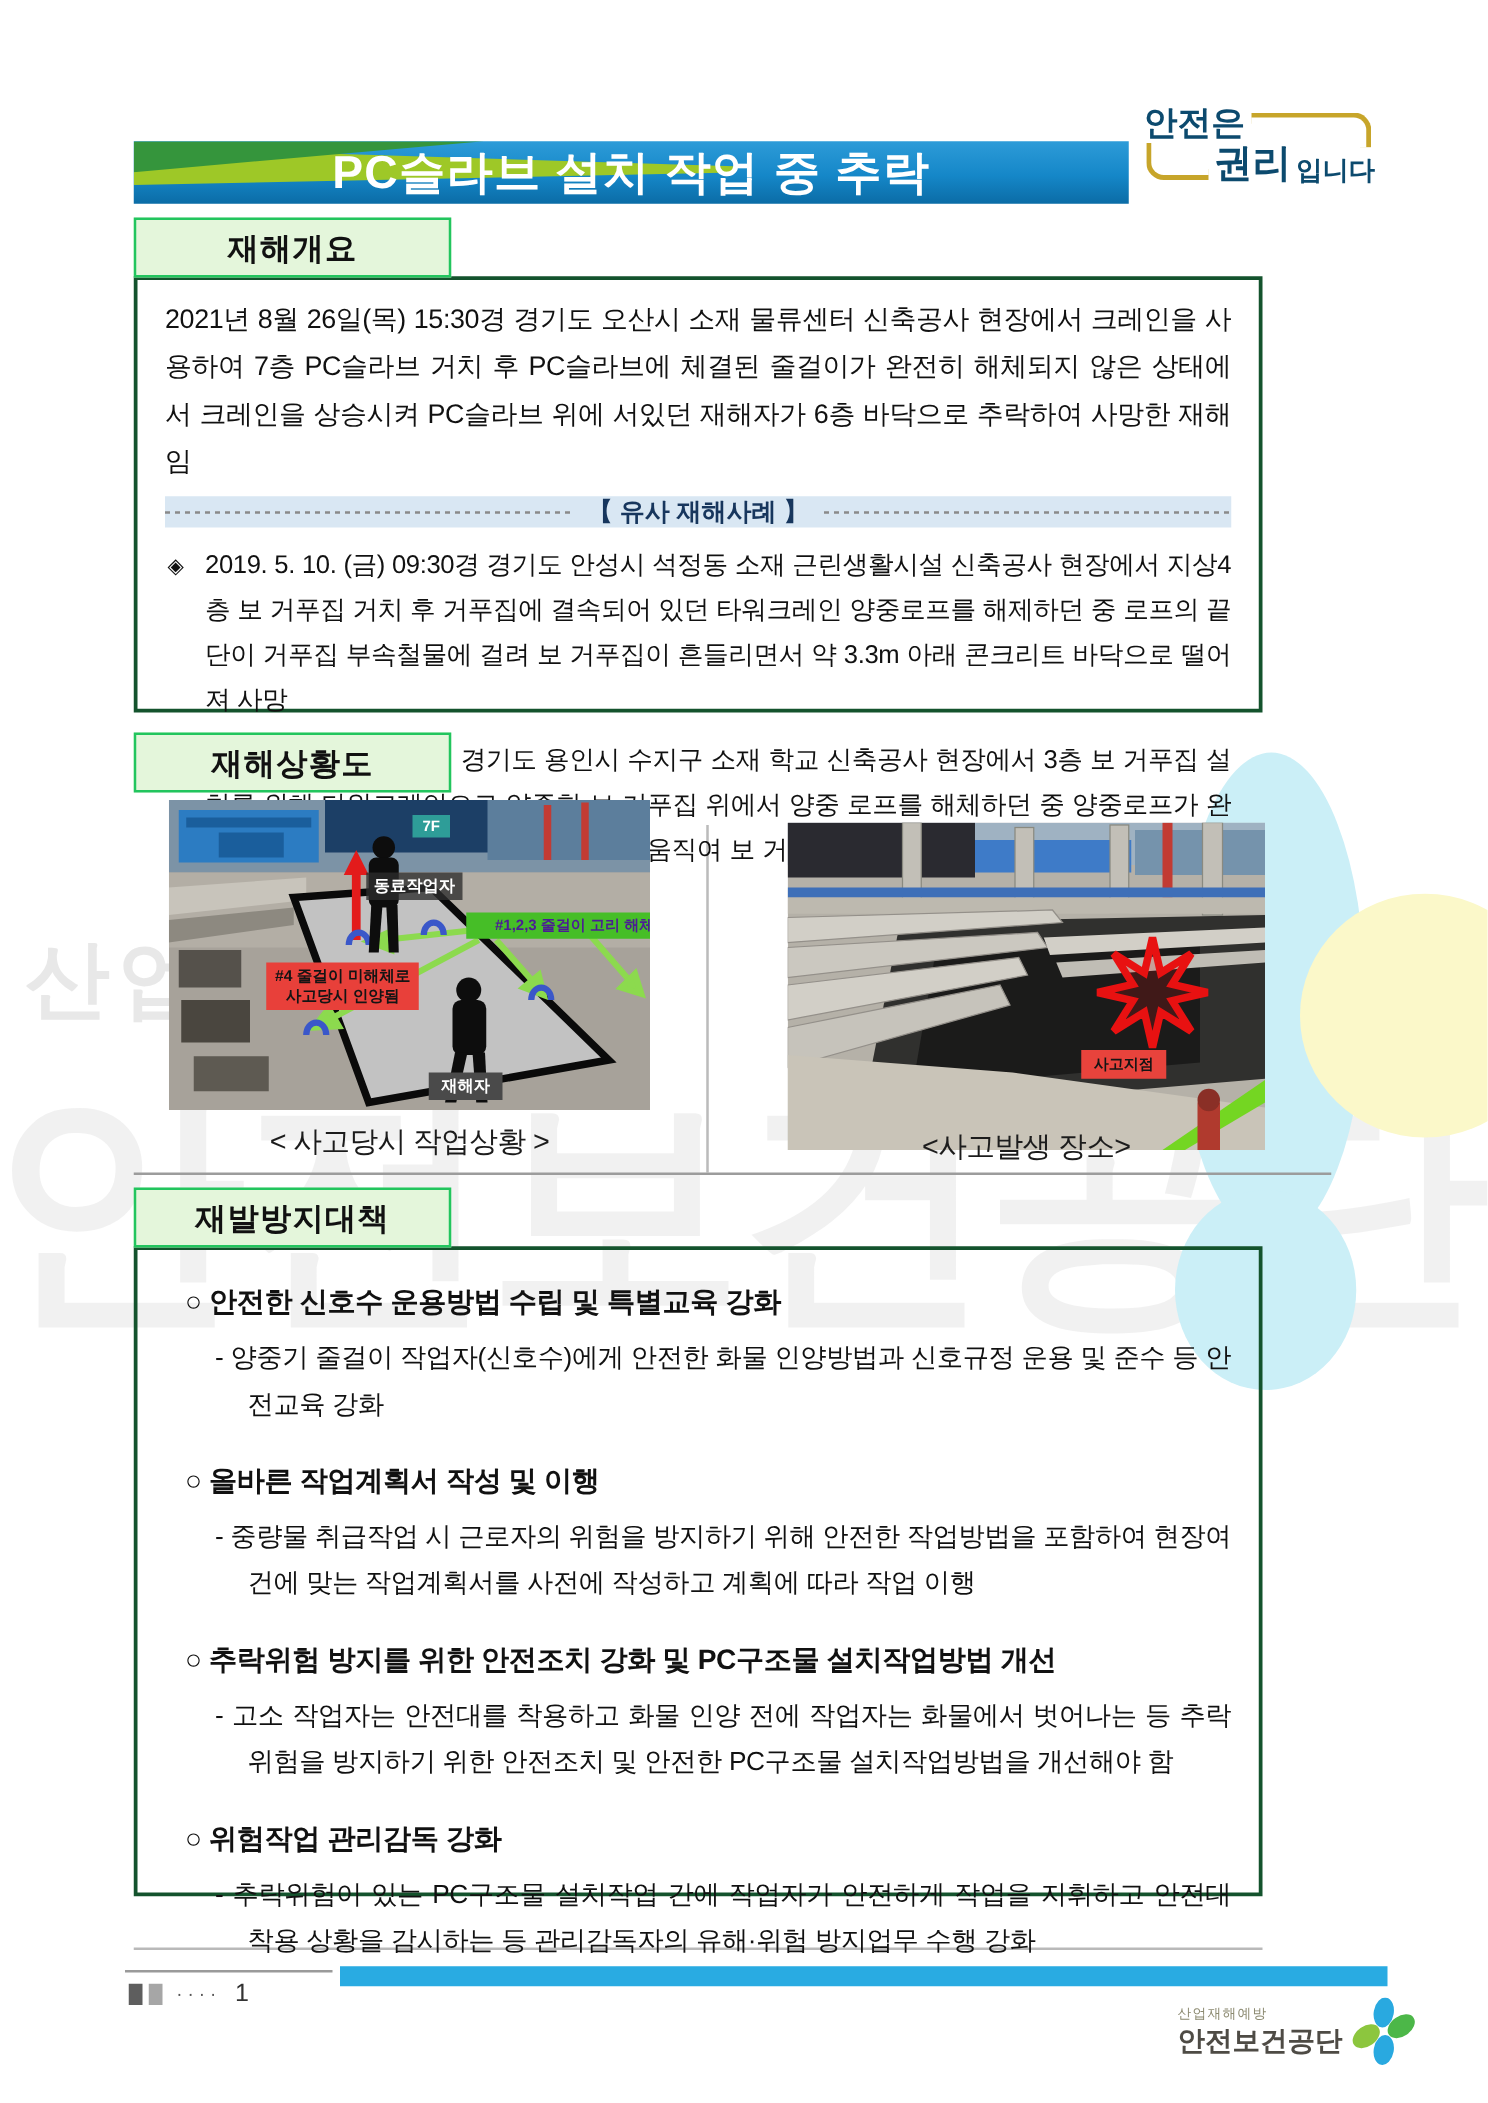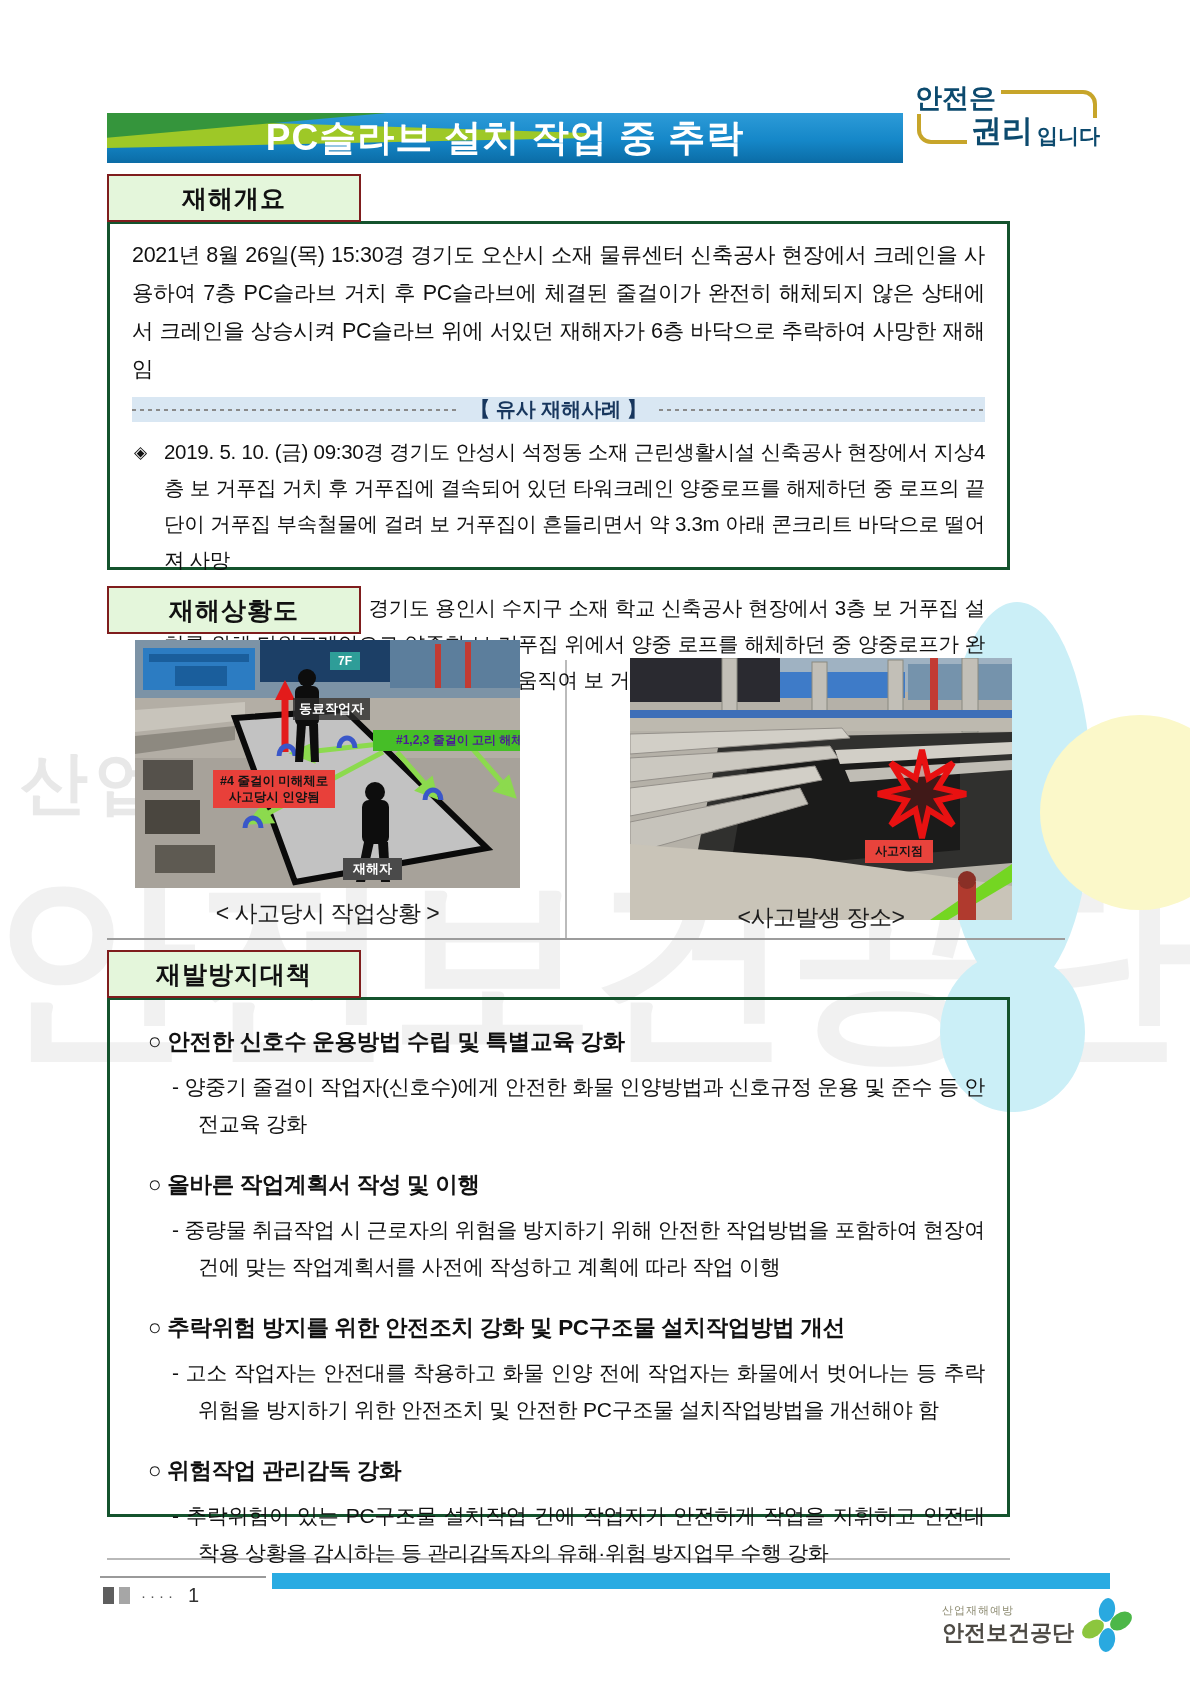--- a/index.html
+++ b/index.html
@@ -33,21 +33,21 @@
   .slogan { left:915px; top:80px; width:190px; height:78px; z-index:3; color:#0c4a6e; }
   .slogan .l1 { position:absolute; left:0; top:0; font-size:27px; font-weight:800; }
   .slogan .br-top { position:absolute; left:86px; top:10px; width:96px; height:28px;
     border-top:4px solid #C7A52A; border-right:4px solid #C7A52A; border-top-right-radius:14px; }
   .slogan .l2 { position:absolute; left:56px; top:30px; font-size:31px; font-weight:800; }
   .slogan .l3 { position:absolute; left:122px; top:42px; font-size:21px; font-weight:700; }
   .slogan .br-bot { position:absolute; left:2px; top:34px; width:50px; height:30px;
     border-bottom:4px solid #C7A52A; border-left:4px solid #C7A52A; border-bottom-left-radius:14px; }
 
   
-  .sec-label { width:254px; height:48px; background:#E4F6DB; border:2px solid #7f1d1d;
+  .sec-label { width:254px; height:48px; background:#E4F6DB; border:2px solid #22c55e;
     display:flex; align-items:center; justify-content:center;
     font-size:25px; font-weight:800; letter-spacing:1px; z-index:3; }
   .content-box { border:3px solid #14532d; background:transparent; z-index:2; }
 
   .lbl-overview { left:107px; top:174px; }
   .box-overview { left:107px; top:221px; width:903px; height:349px; padding:12px 22px 0 22px; }
   .overview-body { font-size:21.5px; line-height:38px; text-align:justify; letter-spacing:-0.3px; }
 
   .similar-bar { margin-top:9px; height:25px; background:#D9E7F3; display:flex; align-items:center; }
   .dash-line { flex:1; height:2px;

